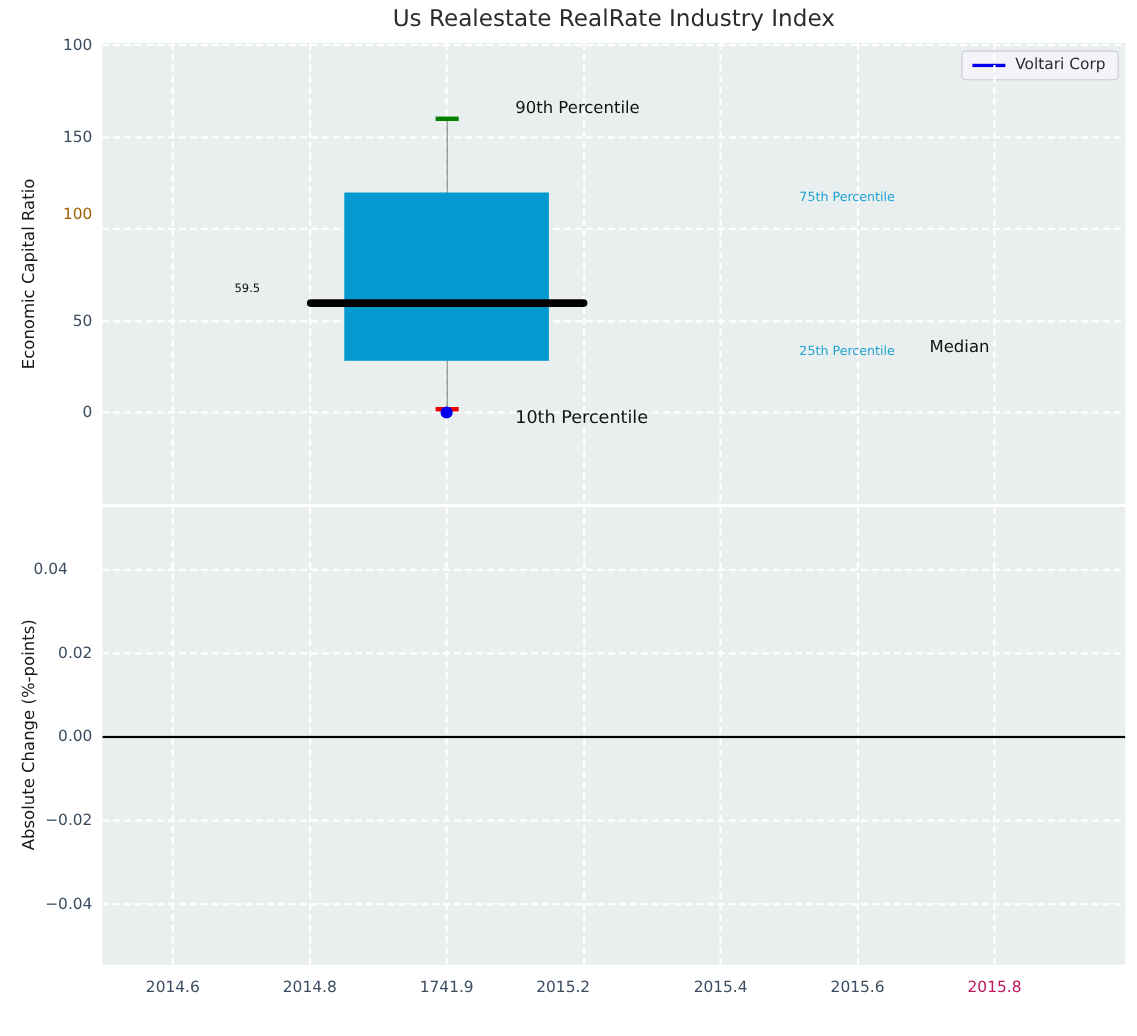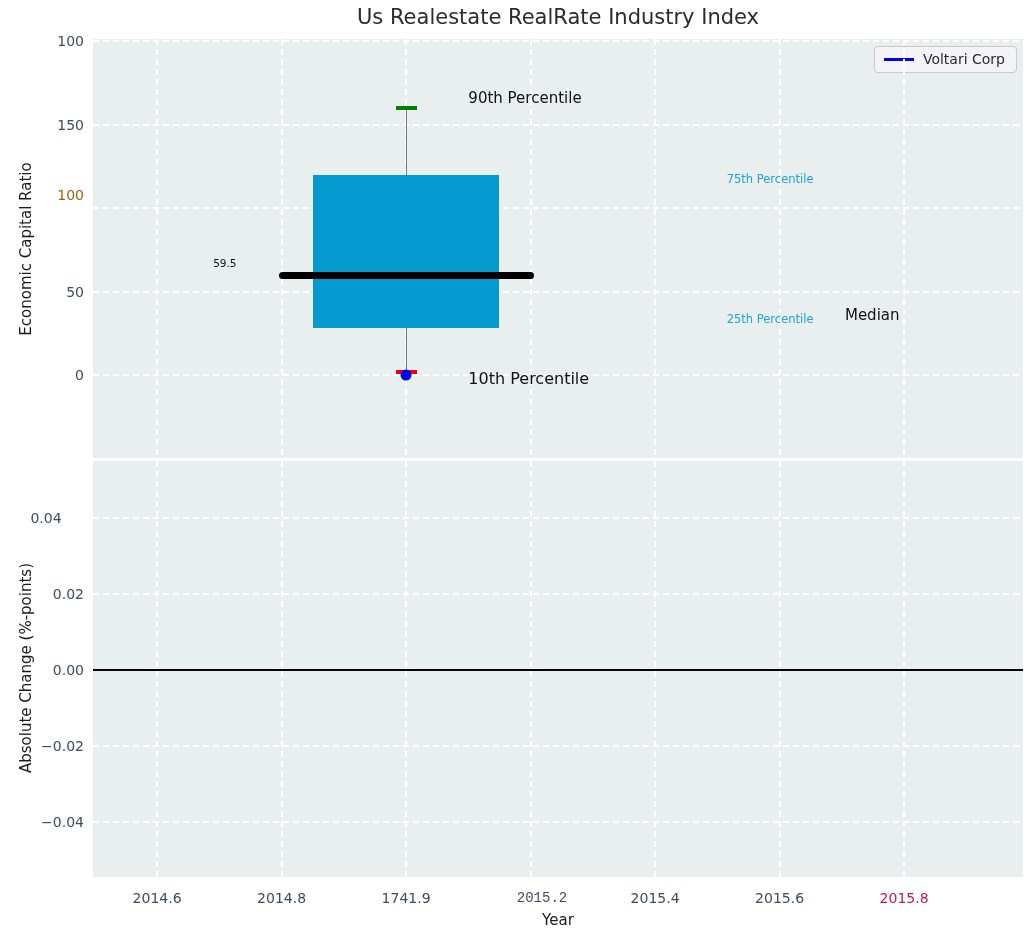--- a/index.html
+++ b/index.html
@@ -84,31 +84,30 @@
       <div class="gy" style="top: 55.9863px;"></div>
       <div class="gy" style="top: 131.968px;"></div>
       <div class="gy" style="top: 207.95px;"></div>
       <div class="gy" style="top: 283.932px;"></div>
       <div class="gy" style="top: 359.913px;"></div>
       <div class="zero-line" style="left: 0px; right: 0px; top: 207.95px; height: 2px; background: rgb(0, 0, 0);"></div>
     </div>
 
   <div class="ylabel ylabel-top" style="color: rgb(26, 26, 26);">Economic Capital Ratio</div>
   <div class="ylabel ylabel-bottom" style="color: rgb(26, 26, 26);">Absolute Change (%-points)</div>
-  <div class="xlabel" style="color: rgb(26, 26, 26);">Year</div>
 <div class="ytick" style="top: 367.002px; color: rgb(60, 76, 96);">0</div>
     <div class="ytick" style="top: 283.502px; color: rgb(60, 76, 96);">50</div>
     <div class="ytick" style="top: 187px; color: #a16207;">100</div>
     <div class="ytick" style="top: 116.503px; color: rgb(60, 76, 96);">150</div>
     <div class="ytick" style="top: 33.004px; color: rgb(60, 76, 96);">100</div>
     <div class="ytick" style="top: 509.986px; color: rgb(60, 76, 96); text-align: center;">0.04</div>
     <div class="ytick" style="top: 585.968px; color: rgb(60, 76, 96);">0.02</div>
     <div class="ytick" style="top: 661.95px; color: rgb(60, 76, 96);">0.00</div>
     <div class="ytick" style="top: 737.932px; color: rgb(60, 76, 96);">−0.02</div>
     <div class="ytick" style="top: 813.913px; color: rgb(60, 76, 96);">−0.04</div>
     <div class="xtick" style="left: 157.116px; color: rgb(60, 76, 96);">2014.6</div>
     <div class="xtick" style="left: 281.614px; color: rgb(60, 76, 96);">2014.8</div>
     <div class="xtick" style="left: 406.112px; color: rgb(60, 76, 96);">1741.9</div>
-    <div class="xtick" style="left: 542px; color: rgb(60, 76, 96); font-family: Liberation Mono, monospace;">2015.2</div>
+    <div class="xtick" style="left: 512px; color: rgb(60, 76, 96);">2015.2</div>
     <div class="xtick" style="left: 655.108px; color: rgb(60, 76, 96);">2015.4</div>
     <div class="xtick" style="left: 779.606px; color: rgb(60, 76, 96);">2015.6</div>
     <div class="xtick" style="left: 904.104px; color: #be185d;">2015.8</div>
   </div>
 
 </body></html>

